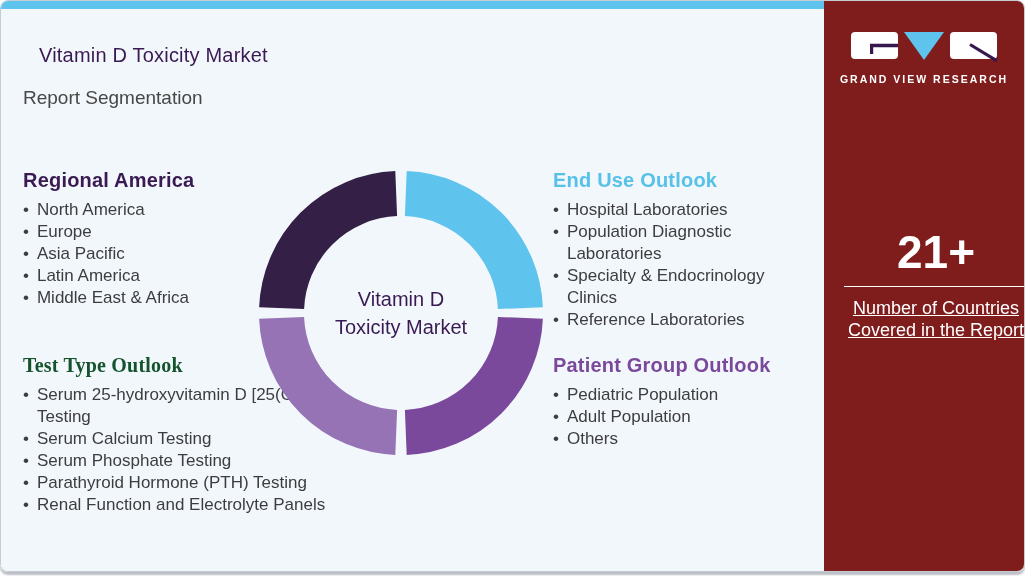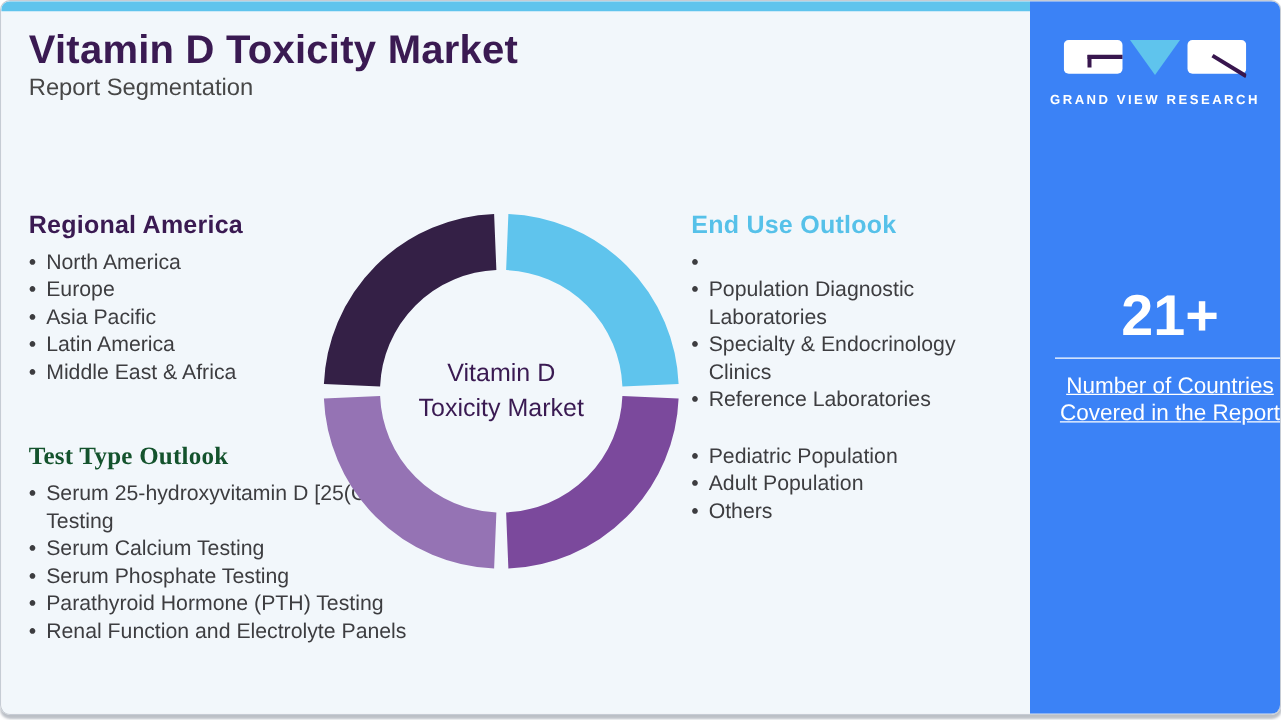--- a/index.html
+++ b/index.html
@@ -5,21 +5,21 @@
   html,body{margin:0;padding:0;background:#ffffff;font-family:"Liberation Sans", sans-serif;}
   .stage{width:1025px;height:576px;position:relative;}
   .card{
     position:absolute;left:0;top:0;width:1023px;height:570px;
     border:1px solid #c6ccd4;border-radius:8px;overflow:hidden;display:flex;
     box-shadow:0 3px 2px rgba(175,180,188,.85);
   }
   .main{position:relative;flex:1;background:#f2f7fb;}
   .top-accent{position:absolute;top:0;left:0;right:0;height:8px;}
   .title-block{position:absolute;left:22px;top:22px;}
-  .title-block h1{margin:0;font-size:32px;line-height:32px;font-weight:bold;letter-spacing:.2px;}
+  .title-block h1{margin:16px;font-size:20px;line-height:32px;font-weight:normal;letter-spacing:.2px;}
   .subtitle{font-size:19px;color:#474747;margin-top:5px;}
   .outlook{position:absolute;}
   .outlook h2{margin:0 0 7px 0;font-size:20px;font-weight:bold;letter-spacing:.2px;}
   .outlook ul{margin:0;padding:0;list-style:none;font-size:17px;color:#3d3d40;}
   .outlook li{display:flex;line-height:22px;}
   .outlook .bullet{margin-right:8px;flex:0 0 auto;}
   .sec-regional{left:22px;top:168px;width:265px;}
   .sec-test{left:22px;top:353px;width:322px;}
   .sec-enduse{left:552px;top:168px;width:248px;}
   .sec-patient{left:552px;top:353px;width:248px;}
@@ -105,37 +105,39 @@
               <span>Renal Function and Electrolyte Panels</span>
             </li>
           </ul>
       </section>
 
       <section class="outlook sec-enduse">
         <h2 style="color: rgb(86, 193, 233);">End Use Outlook</h2>
         <ul>
             <li>
               <span class="bullet">•</span>
+              <span>Hospital Laboratories</span>
             </li>
             <li>
               <span class="bullet">•</span>
               <span>Population Diagnostic Laboratories</span>
             </li>
             <li>
               <span class="bullet">•</span>
               <span>Specialty &amp; Endocrinology Clinics</span>
             </li>
             <li>
               <span class="bullet">•</span>
               <span>Reference Laboratories</span>
             </li>
           </ul>
       </section>
 
       <section class="outlook sec-patient">
+        <h2 style="color: rgb(123, 73, 156);">Patient Group Outlook</h2>
         <ul>
             <li>
               <span class="bullet">•</span>
               <span>Pediatric Population</span>
             </li>
             <li>
               <span class="bullet">•</span>
               <span>Adult Population</span>
             </li>
             <li>
@@ -152,21 +154,21 @@
             <path d="M 143.20 267.40 A 119.5 119.5 0 0 1 28.60 152.80" fill="none" stroke="#9573b4" stroke-width="45"></path>
             <path d="M 28.60 143.20 A 119.5 119.5 0 0 1 143.20 28.60" fill="none" stroke="#342046" stroke-width="45"></path>
           </svg>
         <div class="donut-label" style="color: rgb(58, 26, 82);">
           <div>Vitamin D</div>
           <div>Toxicity Market</div>
         </div>
       </div>
     </div>
 
-    <aside class="sidebar" style="background: #3b82f6;">
+    <aside class="sidebar" style="background: #7f1d1d;">
       <div class="logo">
         <svg width="146" height="34" viewBox="0 0 146 34">
           <rect x="0" y="3" width="47" height="27" rx="4" fill="#ffffff"></rect>
           <line x1="19" y1="16.5" x2="47" y2="16.5" stroke="#38164e" stroke-width="3.4"></line>
           <line x1="20.6" y1="15" x2="20.6" y2="25" stroke="#38164e" stroke-width="3.2"></line>
           <polygon points="53,3 93,3 73,31" fill="#5fc4ed"></polygon>
           <rect x="99" y="3" width="47" height="27" rx="4" fill="#ffffff"></rect>
           <line x1="119" y1="15.5" x2="146" y2="32" stroke="#38164e" stroke-width="3.2"></line>
         </svg>
         <div class="logo-text">GRAND VIEW RESEARCH</div>

